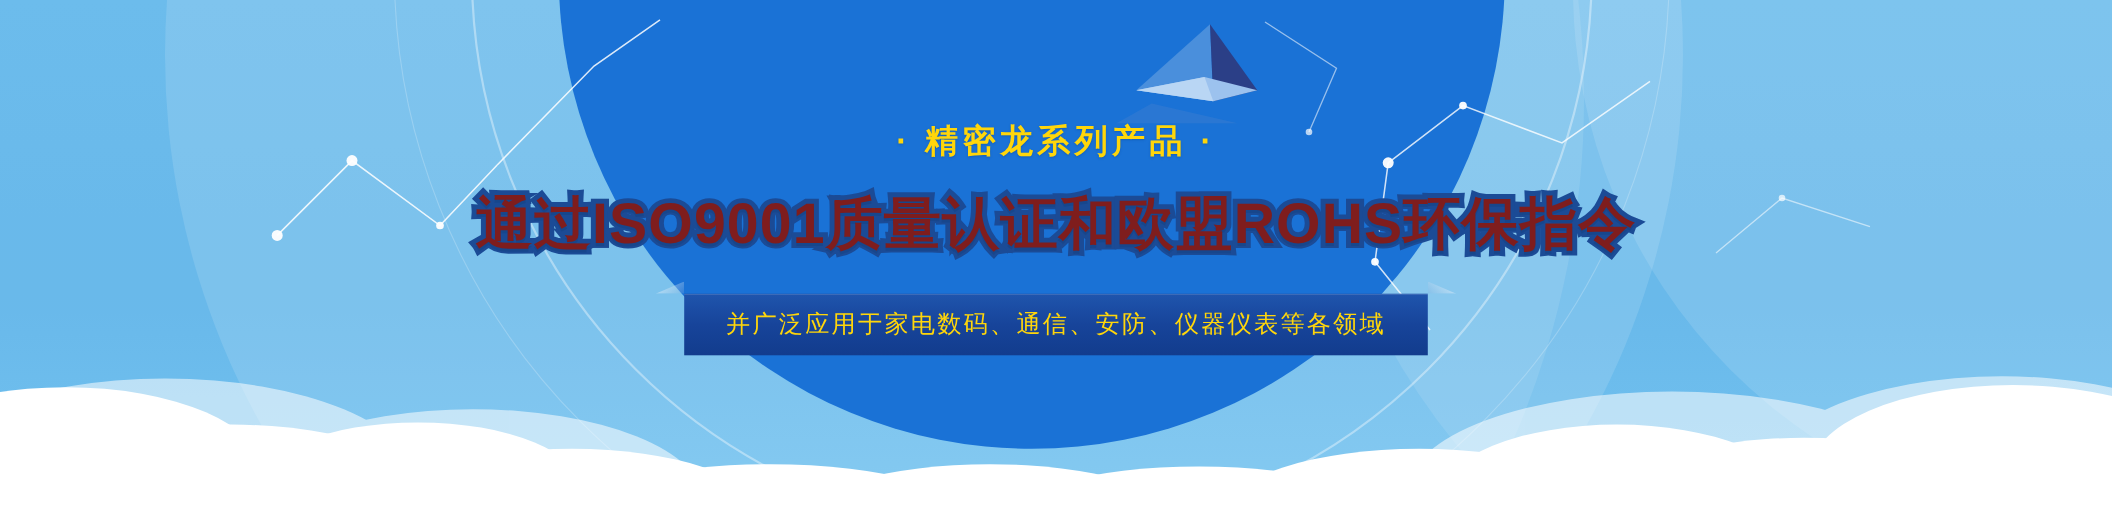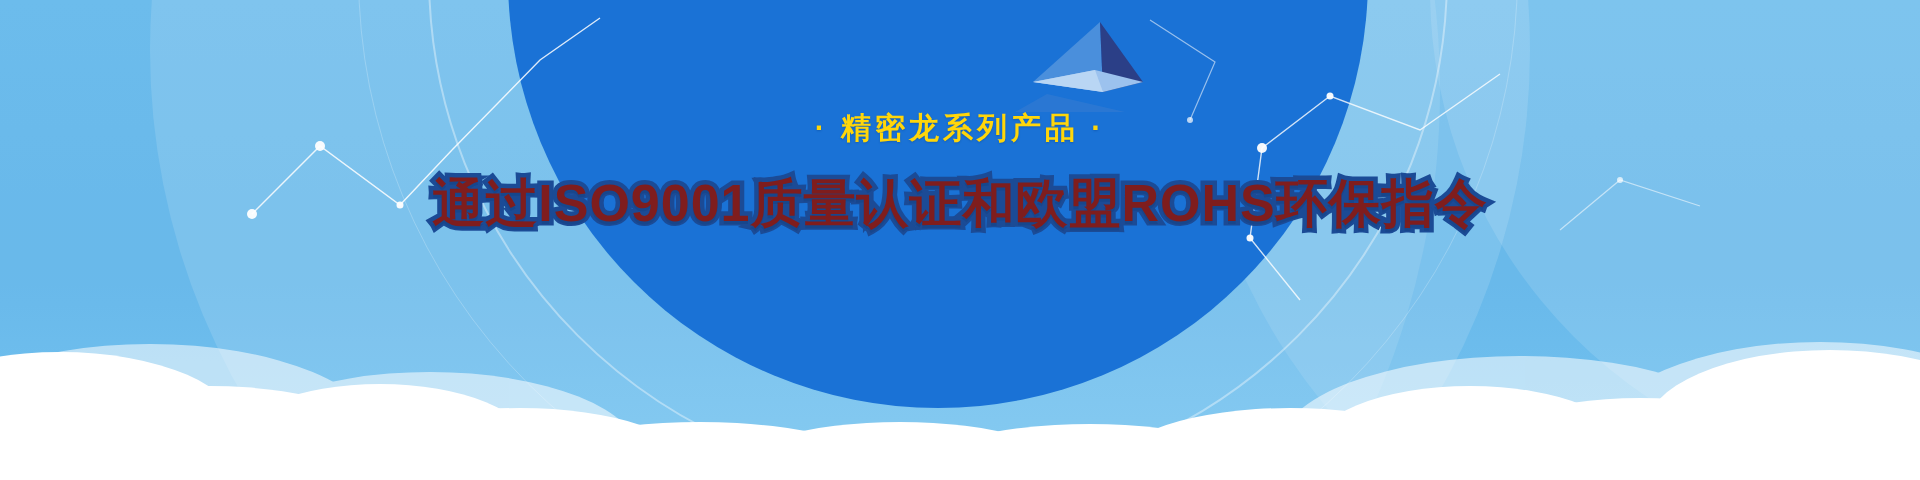--- a/index.html
+++ b/index.html
@@ -177,20 +177,25 @@
     <polygon points="62,86 140,104 30,104" fill="#3f7fd0" opacity="0.45"></polygon>
     <polygon points="115,14 48,74 118,84" fill="#4a8fdc"></polygon>
     <polygon points="115,14 158,74 118,84" fill="#2b3f87"></polygon>
     <polygon points="48,74 118,84 158,74 110,62" fill="#9cc2ee"></polygon>
     <polygon points="48,74 118,84 110,62" fill="#b9d6f4"></polygon>
   </svg>
 
   <div class="content">
     <div class="eyebrow">· 精密龙系列产品 ·</div>
     <div class="title">通过ISO9001质量认证和欧盟ROHS环保指令</div>
+    <div class="ribbon-wrap">
+      <span class="ribbon-tab left"></span>
+      <div class="ribbon">并广泛应用于家电数码、通信、安防、仪器仪表等各领域</div>
+      <span class="ribbon-tab right"></span>
+    </div>
   </div>
 
   <svg class="clouds" width="1920" height="200" viewBox="0 0 1920 200" preserveAspectRatio="none">
     <g fill="#ffffff" opacity="0.55">
       <ellipse cx="150" cy="160" rx="230" ry="96"></ellipse>
       <ellipse cx="430" cy="176" rx="210" ry="84"></ellipse>
       <ellipse cx="1520" cy="166" rx="240" ry="90"></ellipse>
       <ellipse cx="1820" cy="158" rx="220" ry="96"></ellipse>
     </g>
     <g fill="#ffffff">

